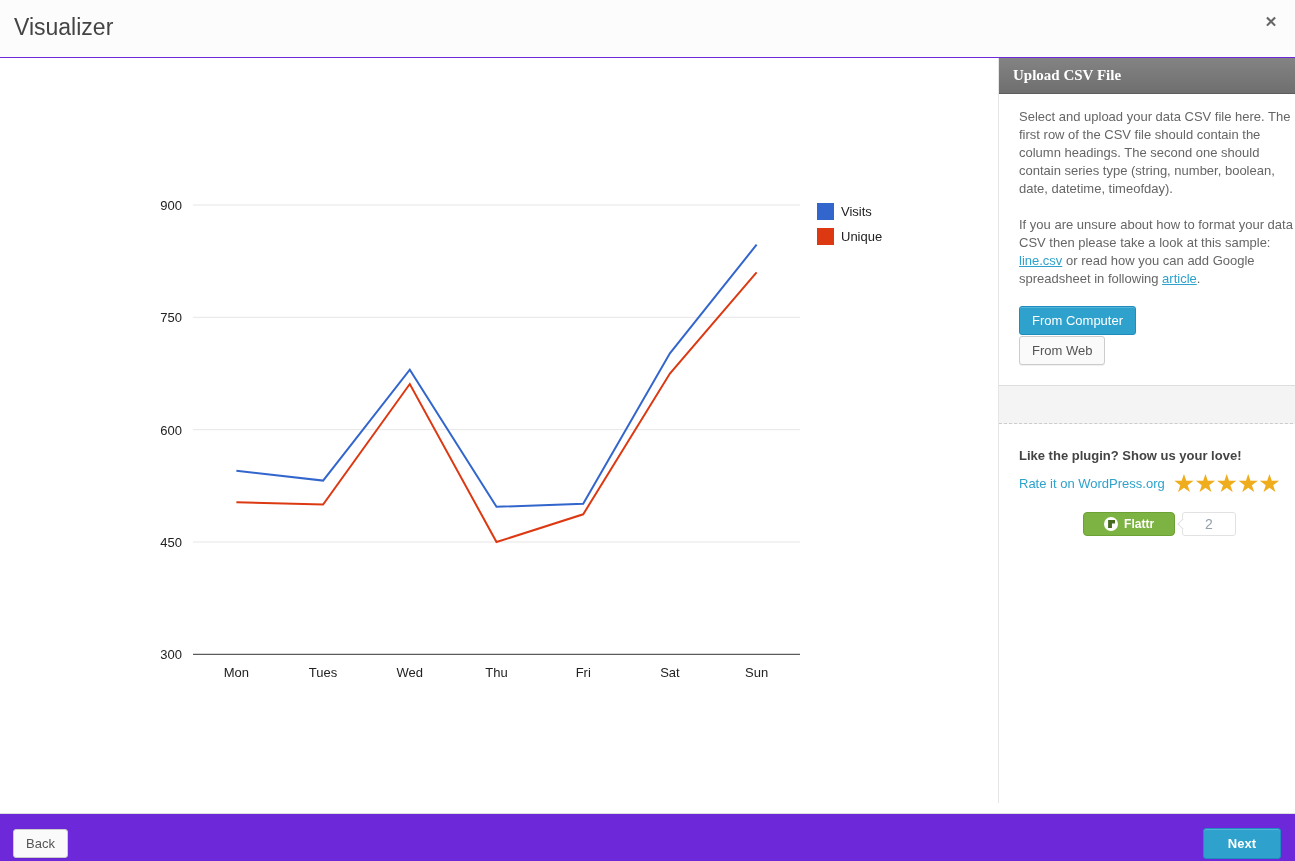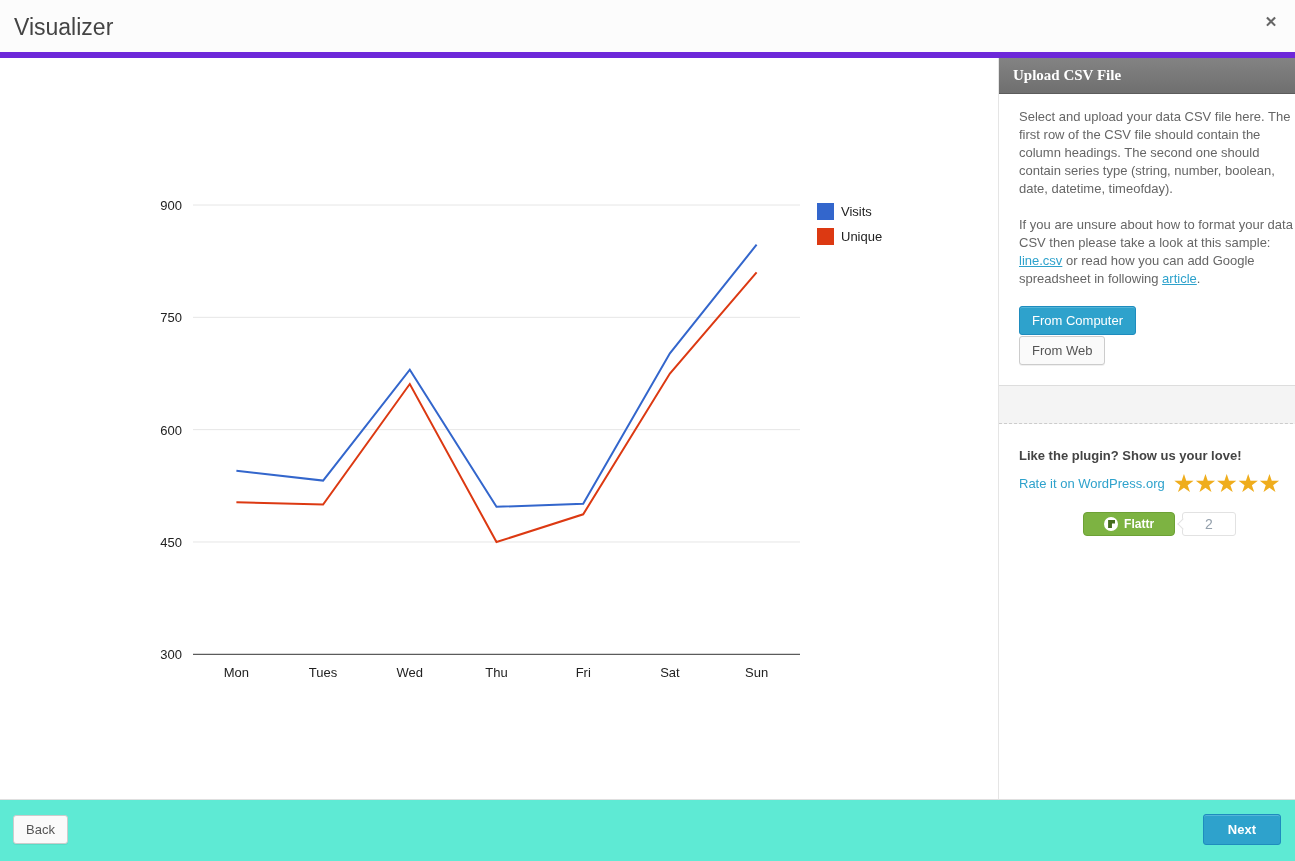--- a/index.html
+++ b/index.html
@@ -8,21 +8,21 @@
     position:relative;
     font-family:"Liberation Sans", sans-serif;
     background:#fff;
     overflow:hidden;
     color:#444;
   }
 
   
   .modal-header {
     position:absolute; top:0; left:0; width:1295px; height:58px;
-    background:#fcfcfc; border-bottom:6px solid #6d28d9;
+    background:#fcfcfc; border-bottom:1px solid #6d28d9;
   }
   .modal-title {
     position:absolute; left:14px; top:14px;
     font-size:23px; font-weight:400; color:#444;
   }
   .close-btn {
     position:absolute; right:12px; top:10px;
     width:24px; height:24px; border:none; background:none;
     font-size:15px; font-weight:bold; color:#666; cursor:pointer;
     line-height:24px; text-align:center;
@@ -121,22 +121,22 @@
   }
   .flattr-count::before {
     content:""; position:absolute; left:-4px; top:50%;
     width:7px; height:7px; background:#fff;
     border-left:1px solid #e2e2e2; border-bottom:1px solid #e2e2e2;
     transform:translateY(-50%) rotate(45deg);
   }
 
   
   .modal-footer {
-    position:absolute; left:0; bottom:0; width:1295px; height:62px;
-    background:#5eead4; border-top:1px solid #dfdfdf;
+    position:absolute; left:0; bottom:0; width:1295px; height:48px;
+    background:#6d28d9; border-top:1px solid #dfdfdf;
   }
   .back-btn { position:absolute; left:13px; top:15px; }
   .next-btn { position:absolute; right:14px; top:14px; padding:8px 24px;font-weight:bold; }
 </style>
 </head>
 <body>
 
 <div class="modal-header">
   <div class="modal-title">Visualizer</div>
   <button class="close-btn">✕</button>

